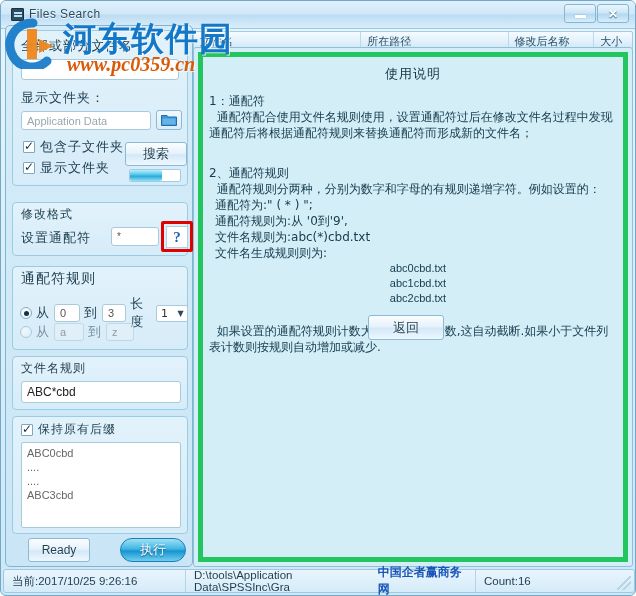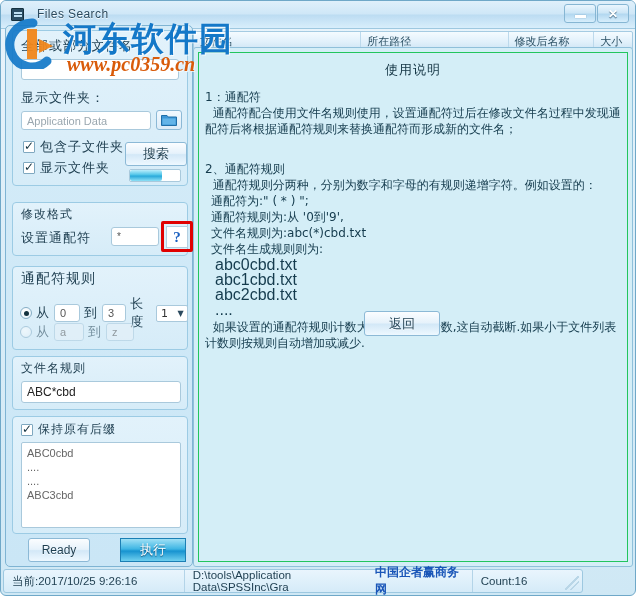--- a/index.html
+++ b/index.html
@@ -21,21 +21,21 @@
 
   
   #titlebar {
     position: absolute; left:0; top:0; width:636px; height:28px;
     background: linear-gradient(180deg,#dff0fb 0%, #cfe7f7 48%, #bcdcf2 52%, #d8eefb 100%);
     border-bottom: 1px solid #9ec8e0;
     border-top-left-radius: 5px; border-top-right-radius: 5px;
   }
   #title-left {
     position:absolute; left:10px; top:6px;
-    display:flex; align-items:center; gap:13px;
+    display:flex; align-items:center; gap:5px;
   }
   .app-icon {
     width:13px; height:13px; position:relative;
     background:#2a4d63; border:1px solid #16313f; border-radius:1px;
   }
   .app-icon::after{
     content:""; position:absolute; left:2px; top:3px; width:8px; height:2px;
     background:#bfe0f2; box-shadow:0 3px 0 #bfe0f2;
   }
   #title-text {
@@ -100,21 +100,21 @@
   .textinput.ph { color:#9aa7af; }
   .btn {
     background: linear-gradient(180deg,#fbfdff 0%, #e6f2fb 47%, #d3e8f7 53%, #eef8ff 100%);
     border:1px solid #8cb9d6; border-radius:3px;
     display:flex; align-items:center; justify-content:center;
     font-size:13px; color:#1d3d4f;
     text-shadow:0 1px 0 rgba(255,255,255,.8);
   }
   .btn-blue {
     background: linear-gradient(180deg,#9fe0f5 0%, #3fb6e4 45%, #1793d0 55%, #6fd0ef 100%);
-    border:1px solid #1b7fb4; border-radius:0;
+    border:1px solid #1b7fb4; border-radius:12px;
     color:#ffffff; text-shadow:0 1px 1px rgba(0,60,95,.8);
     display:flex; align-items:center; justify-content:center; font-size:13px;
   }
   .checkbox-row { display:flex; align-items:center; gap:5px; }
   .cbox {
     width:12px; height:12px; background:#ffffff; border:1px solid #7fa8c0;
     position:relative; border-radius:1px;
   }
   .cbox.checked::after {
     content:"✓"; position:absolute; left:0px; top:-3px;
@@ -171,42 +171,43 @@
   }
 
   
   #help-panel {
     position:absolute; left:192px; top:46px; width:440px; height:520px;
     background:#d4eef7;
     border:1px solid #8fc0da; border-radius:3px;
   }
   #help-inner {
     position:absolute; left:4px; top:4px; width:430px; height:510px;
-    background:#d4eef7; border:1px solid #22c55e;
+    background:#d4eef7; border:5px solid #22c55e;
   }
   #help-title {
     text-align:center; font-size:13px; color:#123342; margin-top:8px;
     letter-spacing:1px;
   }
   .help-text {
     font-size:12px; color:#143b4d; line-height:16px;
     padding:0 6px; white-space:pre-wrap;
     font-family:"DejaVu Sans", sans-serif;
   }
   .help-mono {
-    font-size:16px; color:#143b4d; line-height:15px; padding:0 6px;
-    font-family:"Liberation Sans", sans-serif;
+    font-size:11px; color:#143b4d; line-height:15px; padding:0 6px;
+    font-family:"Liberation Sans", sans-serif;
+    text-align:center;
   }
   #back-btn {
     position:absolute; left:165px; top:258px; width:76px; height:25px;
   }
 
   
   #statusbar {
-    position:absolute; left:2px; bottom:2px; width:580px; height:24px;
+    position:absolute; left:2px; bottom:2px; width:632px; height:24px;
     background: linear-gradient(180deg,#e9f5fd 0%, #d5ebf8 100%);
     border:1px solid #9dc8e0; border-radius:3px;
     display:flex; align-items:center;
   }
   .status-cell {
     height:100%; display:flex; align-items:center; padding:0 8px;
     font-size:11.5px; color:#1d3d4f;
     font-family:"Liberation Sans", sans-serif;
     border-right:1px solid #b3d4e8;
   }

